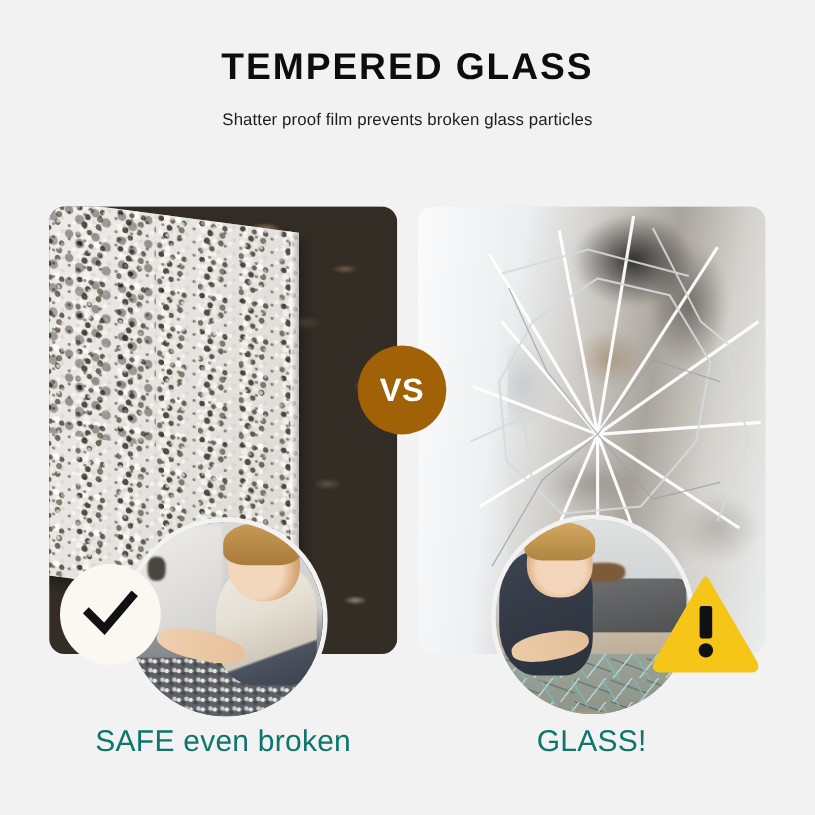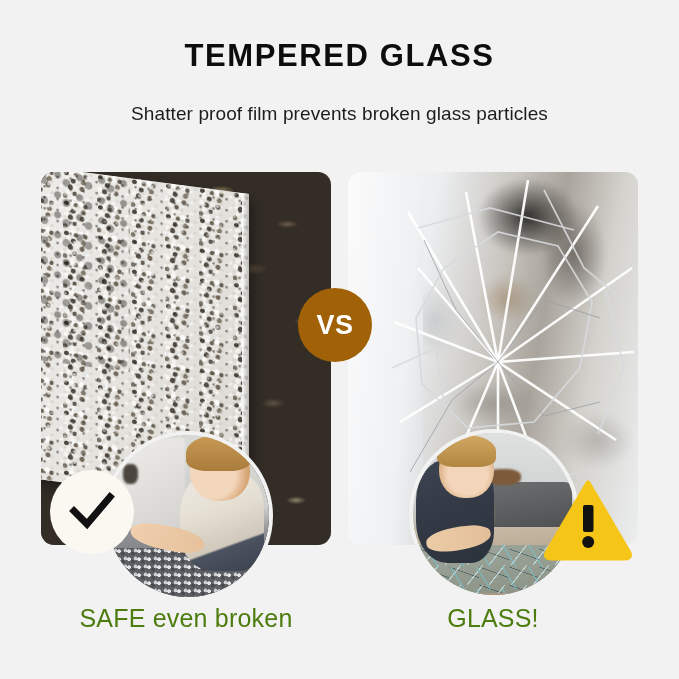--- a/index.html
+++ b/index.html
@@ -27,23 +27,23 @@
     padding-top: 36px;
     font-size: 31px;
     font-weight: 700;
     letter-spacing: 1.6px;
     line-height: 1.32;
     color: #0d0d0d;
     text-transform: uppercase;
   }
   .title-line { display: block; }
   .subtitle {
-    margin: 12px;
+    margin: 0;
     padding-top: 14px;
-    font-size: 19px;
+    font-size: 14px;
     font-weight: 400;
     color: #1d1d1d;
     letter-spacing: 0.1px;
   }
 
   
   .panels {
     position: absolute;
     top: 172px;
     left: 41px;
@@ -397,21 +397,21 @@
     width: 597px;
     height: 44px;
   }
   .caption {
     position: absolute;
     top: 0;
     width: 290px;
     text-align: center;
     font-size: 25px;
     font-weight: 400;
-    color: #4d7c0f;
+    color: #0f766e;
     letter-spacing: 0.2px;
   }
   .caption-left  { left: 0; }
   .caption-right { left: 307px; }
 </style>
 </head>
 <body>
 
 <div class="header">
   <h1 class="title">

